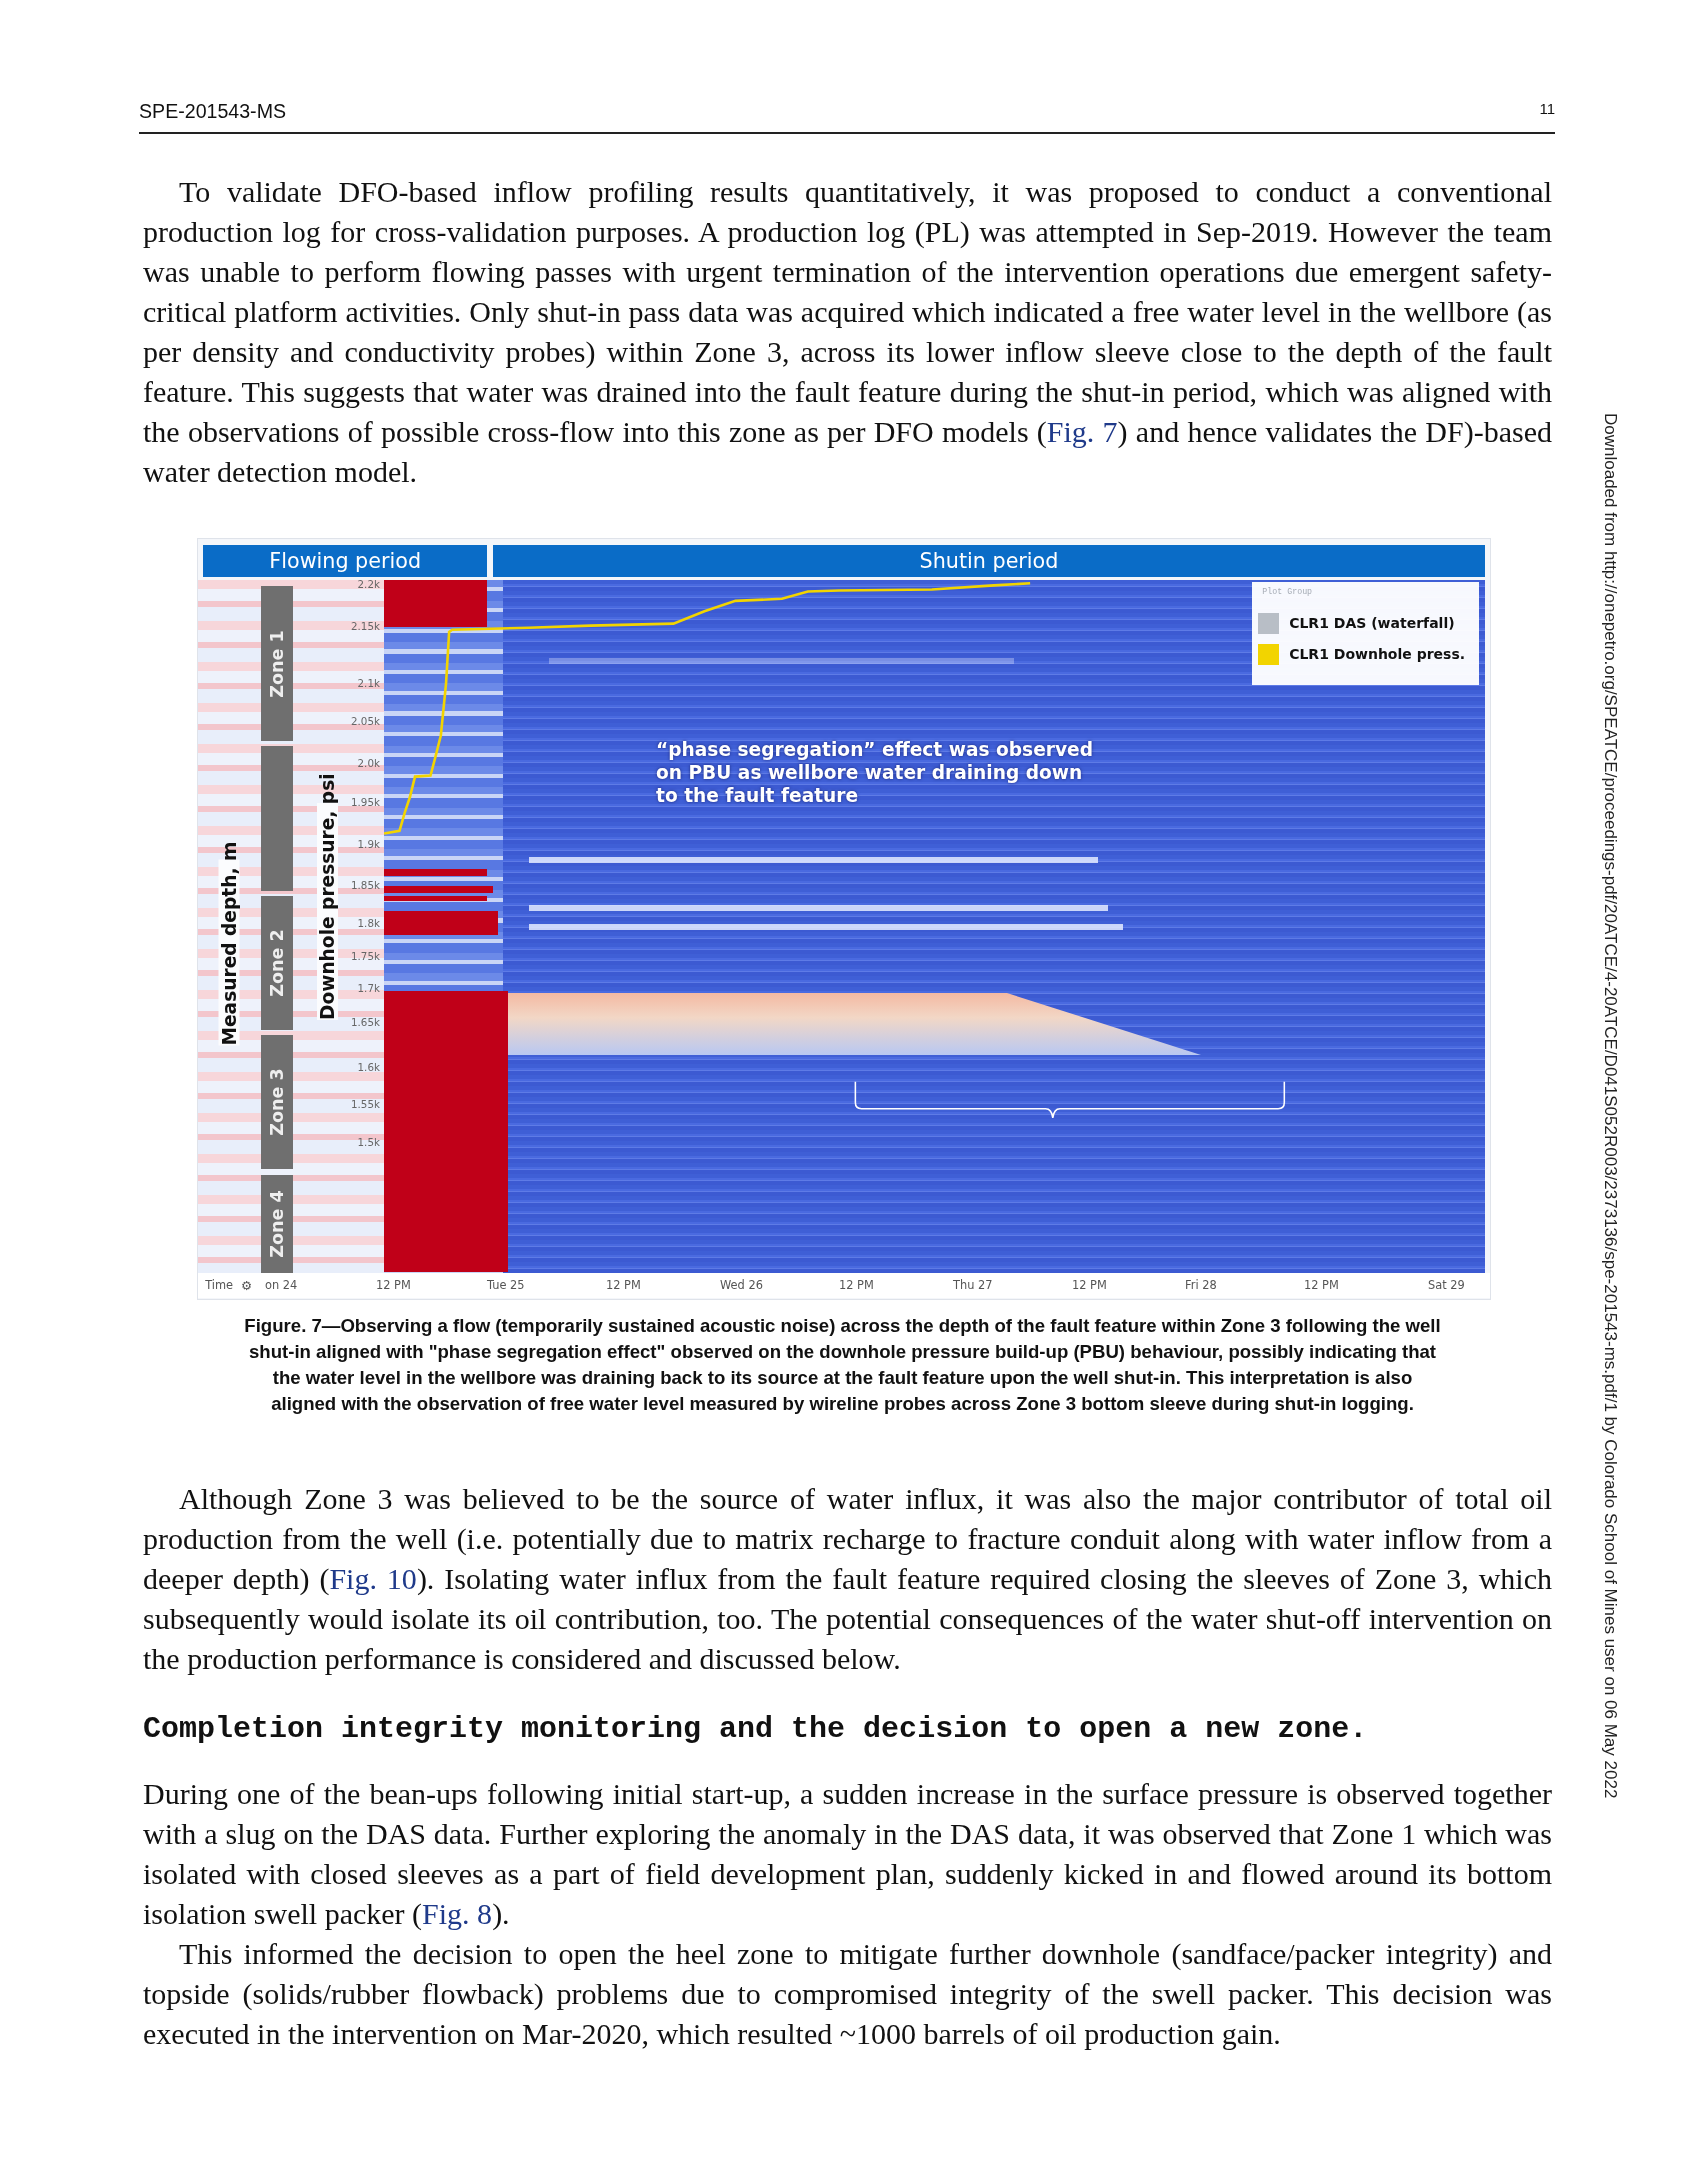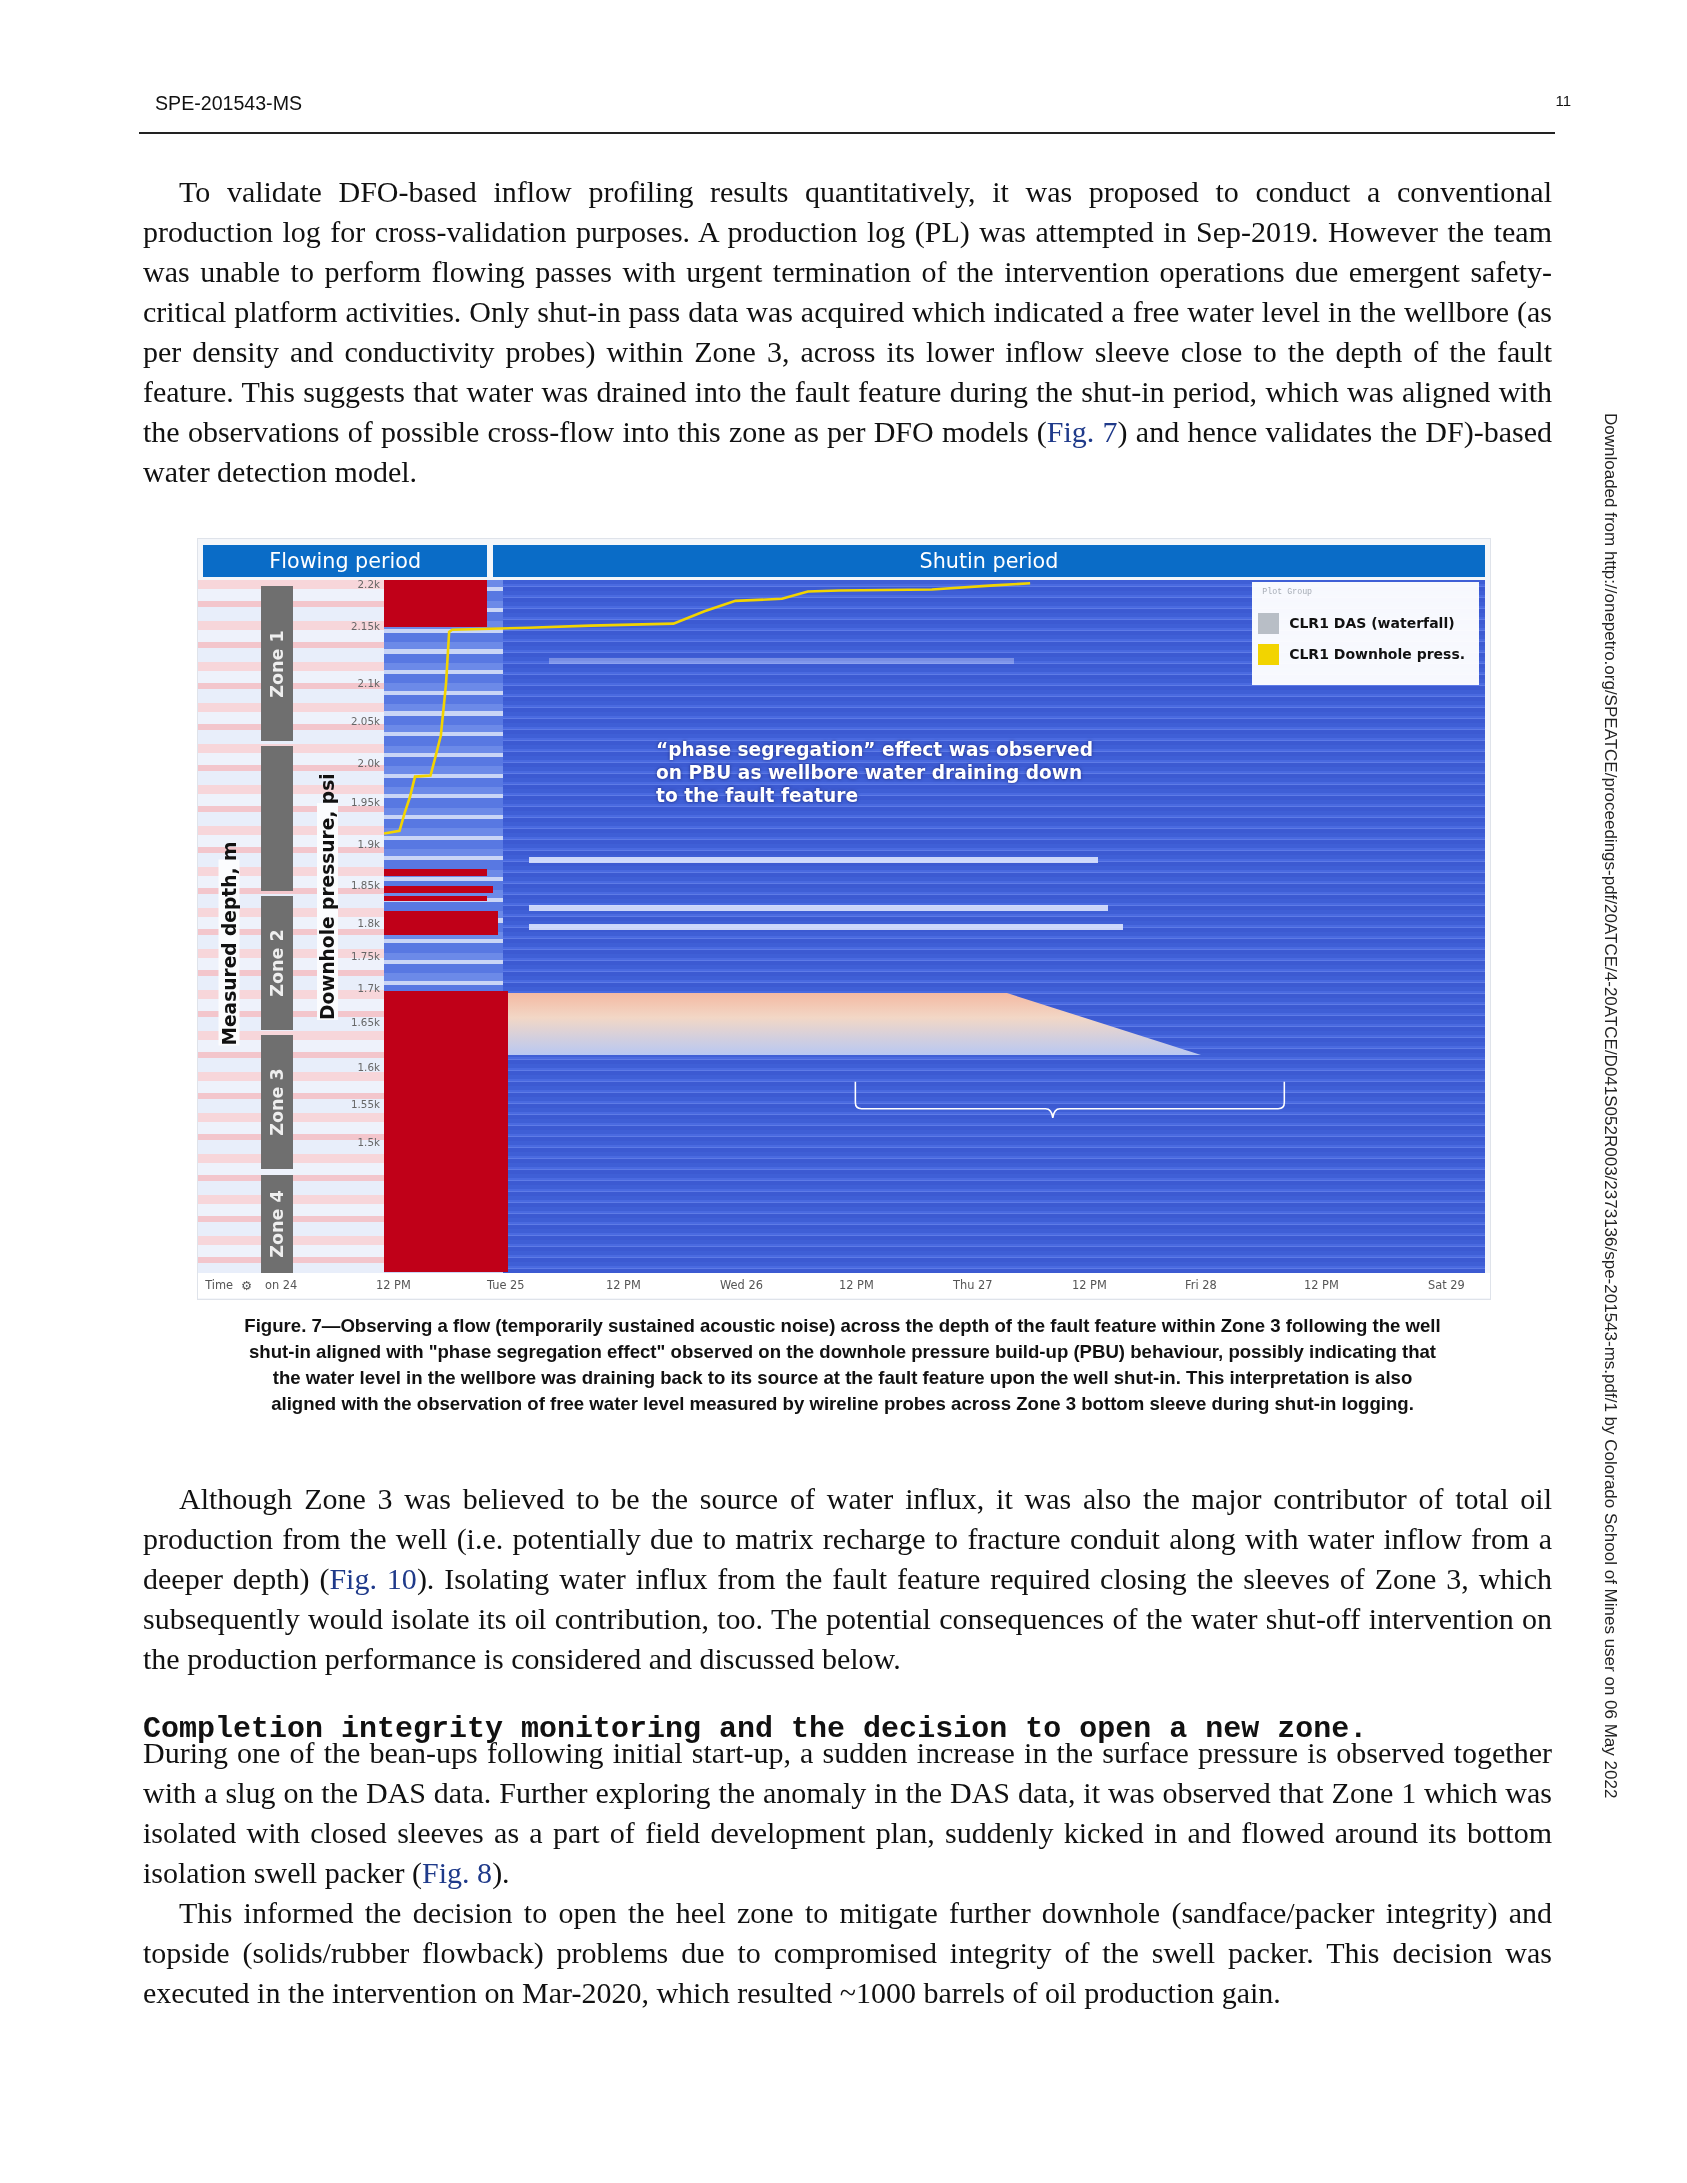--- a/index.html
+++ b/index.html
@@ -1,30 +1,30 @@
 <!DOCTYPE html>
 <html style="font-size:8.3px"><head>
 <meta charset="utf-8">
 <style>
   html, body { margin: 0; padding: 0; background: #ffffff; }
   body { width: 1687px; height: 2183px; position: relative; overflow: hidden; }
   .page { position: absolute; left: 0; top: 0; width: 1687px; height: 2183px; }
-  .hdr { position: absolute; left: 139px; top: 92px; width: 1416px; height: 41px; margin-left: 16px; }
+  .hdr { position: absolute; left: 139px; top: 100px; width: 1416px; height: 41px; }
   .hdr-left { position: absolute; left: 0; top: 0; font-family: "Liberation Sans", sans-serif; font-size: 19.6px; color: #111; }
   .hdr-right { position: absolute; right: 0; top: 0; font-family: "Liberation Sans", sans-serif; font-size: 15px; color: #111; }
   .hdr-rule { position: absolute; left: 139px; top: 132px; width: 1416px; height: 1.6px; background: #222; }
 
   .body-text { position: absolute; left: 143px; width: 1409px; font-family: "Liberation Serif", serif; font-size: 30px; line-height: 40px; color: #111; text-align: justify; }
   .body-text p { margin: 0; }
   .indent { text-indent: 36px; }
   .link { color: #1f3a8a; }
   .p1 { top: 172px; }
   .p2 { top: 1479px; }
   .sec-head { position: absolute; left: 143px; top: 1712px; font-family: Liberation Mono, monospace; font-weight: bold; font-size: 30px; color: #111; }
-  .p3 { top: 1733px; }
+  .p3 { top: 1774px; }
 
   .sidebar-note { position: absolute; left: 1599px; top: 413px; width: 827px; height: 26px; transform-origin: 0 0; transform: translate(20.7px,0) rotate(90deg); font-family: "Liberation Sans", sans-serif; font-size: 17px; color: #222; white-space: nowrap; }
 
   
   .fig { position: absolute; left: 197px; top: 538px; width: 1292px; height: 760px; background: #f4f6fa; border: 1px solid #dfe3ea; }
   .band { position: absolute; top: 6.2px; height: 32px; background: #0a6cc7; color: #fff; font-family: "DejaVu Sans", sans-serif; font-size: 20.7px; display: flex; align-items: center; justify-content: center; }
   .band-flow { left: 5.2px; width: 284px; }
   .band-shut { left: 295px; width: 992px; }
 
   .leftstrip { position: absolute; left: 0; top: 41px; width: 186px; height: 693px;

